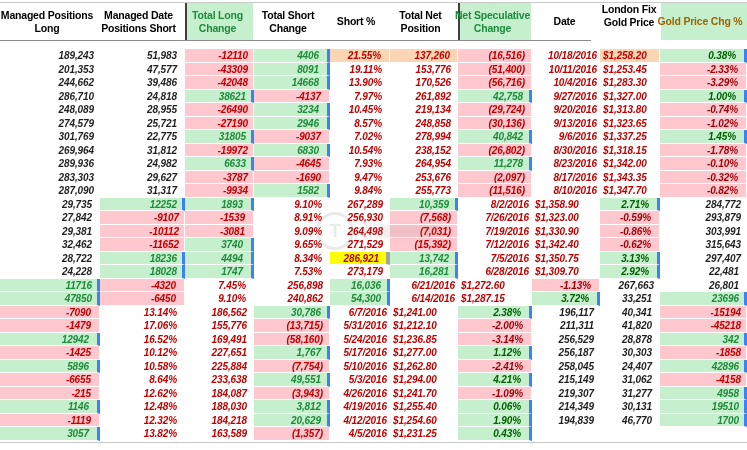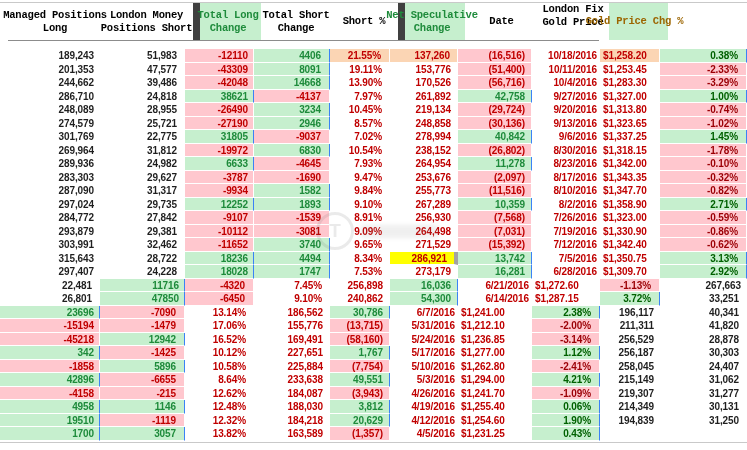--- a/index.html
+++ b/index.html
@@ -11,45 +11,45 @@
   html,body{margin:0;padding:0}
   body{
     width:747px;height:450px;background:#fff;position:relative;overflow:hidden;
     font-family:"Liberation Sans","DejaVu Sans",sans-serif;font-weight:700;
     -webkit-font-smoothing:antialiased;
   }
   .line{position:absolute;left:0;width:747px;height:1px;background:var(--grid-line)}
   .topline{top:2px}
   .bottomline{top:442px}
   .header-row{
-    position:absolute;left:8px;top:3px;height:37px;width:591px;
+    position:absolute;left:0;top:3px;height:37px;width:591px;
     display:grid;grid-template-columns:var(--cols);
-    border-bottom:1px solid #8C8C8C;box-sizing:content-box;font-family:Liberation Mono, monospace;
+    border-bottom:1px solid #8C8C8C;box-sizing:content-box;
   }
   .hcell{
     display:flex;flex-direction:column;justify-content:center;align-items:center;
     font-size:10.5px;line-height:13px;color:#000;letter-spacing:-0.2px;
     white-space:nowrap;box-sizing:border-box;
   }
-  .hstyle-good{background:var(--good-bg);color:var(--good-text);border-left:7px solid #404040;border-right:1px solid #fff}
+  .hstyle-good{background:var(--good-bg);color:var(--good-text);border-left:2px solid #404040;border-right:1px solid #fff}
   .hstyle-gold{background:var(--good-bg);color:var(--gold-header-text);border-left:1px solid #fff}
   .tbody{
     position:absolute;left:0;top:49px;width:747px;
-    display:grid;grid-template-columns:var(--cols);grid-auto-rows:13.5px;
+    display:grid;grid-template-columns:var(--cols);grid-auto-rows:13.5px;font-style:italic;
   }
   .cell{
     font-size:10px;line-height:13.5px;text-align:right;box-sizing:border-box;
     white-space:nowrap;color:#1f1f1f;letter-spacing:-0.1px;
   }
   .col0{padding-right:6px}.col1{padding-right:8px}.col2{padding-right:5px}
   .col3{padding-right:8px}.col4{padding-right:8px}.col5{padding-right:7px}
   .col6{padding-right:6px}.col7{padding-right:3px}
   .col8{display:flex;justify-content:flex-start;padding:0 5px 0 3px}
   .col9{padding-right:8px}
-  .bg-good{background:var(--good-bg);border-right:1px solid #3b82f6;border-bottom:1px solid #fff}
+  .bg-good{background:var(--good-bg);border-right:3px solid #3b82f6;border-bottom:1px solid #fff}
   .bg-bad{background:var(--bad-bg);border-right:1px solid #fff;border-bottom:1px solid #fff}
   .bg-orange{background:var(--orange-bg);border-right:1px solid #fff;border-bottom:1px solid #fff}
   .bg-yellow{background:var(--yellow-bg);border-right:4px solid #a3a3a3;border-bottom:1px solid #fff}
   .txt-red{color:var(--red-text)}
   .txt-green{color:var(--good-text)}
   .txt-darkgreen{color:var(--pos-pct-text)}
   .txt-darkred{color:var(--neg-pct-text)}
   .watermark{
     position:absolute;left:316px;top:212px;display:flex;align-items:center;gap:7px;
     opacity:0.13;pointer-events:none;
@@ -66,33 +66,37 @@
 
 <div>
   <div class="line topline"></div>
 
   <div class="header-row">
       <div class="hcell hstyle-plain col0">
         <span>Managed Positions</span>
         <span>Long</span>
       </div>
       <div class="hcell hstyle-plain col1">
-        <span>London Money</span>
+        <span>Managed Date</span>
         <span>Positions Short</span>
       </div>
       <div class="hcell hstyle-good col2">
         <span>Total Long</span>
         <span>Change</span>
       </div>
       <div class="hcell hstyle-plain col3">
         <span>Total Short</span>
         <span>Change</span>
       </div>
       <div class="hcell hstyle-plain col4">
         <span>Short %</span>
+      </div>
+      <div class="hcell hstyle-plain col5">
+        <span>Total Net</span>
+        <span>Position</span>
       </div>
       <div class="hcell hstyle-good col6">
         <span>Net Speculative</span>
         <span>Change</span>
       </div>
       <div class="hcell hstyle-plain col7">
         <span>Date</span>
       </div>
       <div class="hcell hstyle-plain col8">
         <span>London Fix</span>
@@ -240,21 +244,20 @@
       <div class="cell col3 bg-good txt-green">1582</div>
       <div class="cell col4 txt-red">9.84%</div>
       <div class="cell col5 txt-red">255,773</div>
       <div class="cell col6 bg-bad txt-red">(11,516)</div>
       <div class="cell col7 txt-red">8/10/2016</div>
       <div class="cell col8 txt-red">
         <span>$</span>
         <span>1,347.70</span>
       </div>
       <div class="cell col9 bg-bad txt-darkred">-0.82%</div>
-      <div class="cell col0">297,024</div>
       <div class="cell col1">29,735</div>
       <div class="cell col2 bg-good txt-green">12252</div>
       <div class="cell col3 bg-good txt-green">1893</div>
       <div class="cell col4 txt-red">9.10%</div>
       <div class="cell col5 txt-red">267,289</div>
       <div class="cell col6 bg-good txt-green">10,359</div>
       <div class="cell col7 txt-red">8/2/2016</div>
       <div class="cell col8 txt-red">
         <span>$</span>
         <span>1,358.90</span>
@@ -460,21 +463,21 @@
       <div class="cell col4 txt-red">12.32%</div>
       <div class="cell col5 txt-red">184,218</div>
       <div class="cell col6 bg-good txt-green">20,629</div>
       <div class="cell col7 txt-red">4/12/2016</div>
       <div class="cell col8 txt-red">
         <span>$</span>
         <span>1,254.60</span>
       </div>
       <div class="cell col9 bg-good txt-darkgreen">1.90%</div>
       <div class="cell col0">194,839</div>
-      <div class="cell col1">31,250</div>
+      <div class="cell col1">46,770</div>
       <div class="cell col2 bg-good txt-green">1700</div>
       <div class="cell col3 bg-good txt-green">3057</div>
       <div class="cell col4 txt-red">13.82%</div>
       <div class="cell col5 txt-red">163,589</div>
       <div class="cell col6 bg-bad txt-red">(1,357)</div>
       <div class="cell col7 txt-red">4/5/2016</div>
       <div class="cell col8 txt-red">
         <span>$</span>
         <span>1,231.25</span>
       </div>

